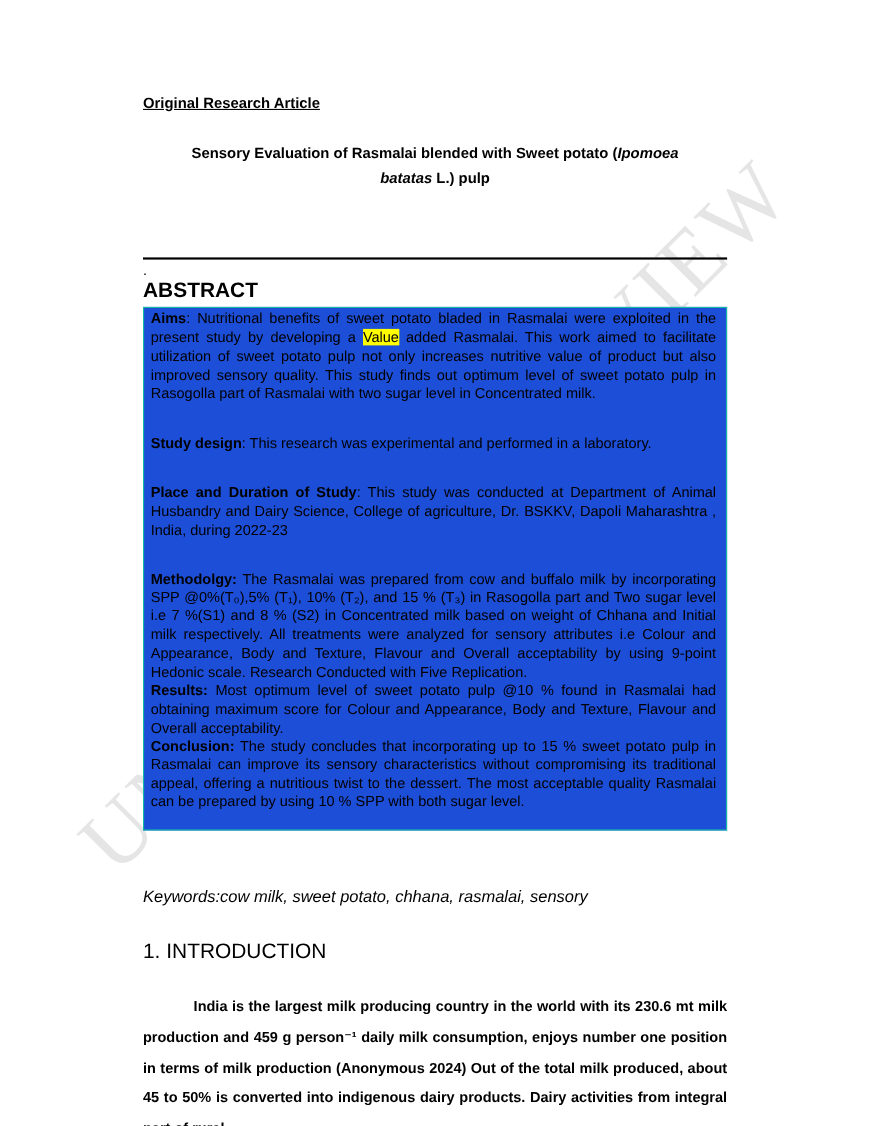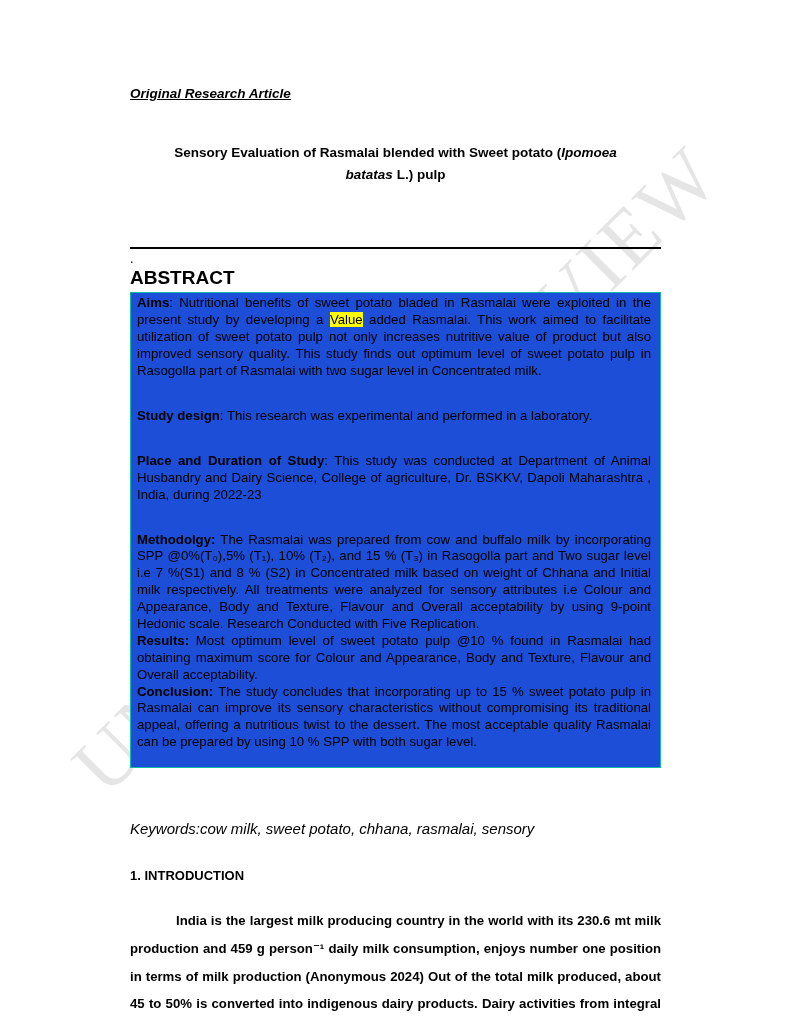--- a/index.html
+++ b/index.html
@@ -33,22 +33,21 @@
   .content {
     position: absolute;
     left: 130px;
     top: 86px;
     width: 531px;
     z-index: 1;
   }
   .article-type {
     font-size: 13.5px;
     font-weight: bold;
-    font-style: italic;
-    margin-bottom: 41px;
+    margin-bottom: 28px;
   }
   .article-type .underline { text-decoration: underline; }
   .title {
     font-size: 13.5px;
     font-weight: bold;
     text-align: center;
     max-width: 478px;
     margin: 0 auto;
     line-height: 1.6;
   }
@@ -78,22 +77,22 @@
   }
   .abstract-box p { margin: 0; }
   .abstract-box p.gap { margin-top: 28px; }
   .hl { background: #ffff00; color: #000; }
   .keywords {
     font-size: 15px;
     font-style: italic;
     margin-top: 52px;
   }
   .section-heading {
-    font-size: 13px;
-    font-weight: bold;
+    font-size: 19px;
+    font-weight: normal;
     margin-top: 31px;
   }
   .intro-para {
     font-size: 13.2px;
     margin-top: 24px;
     line-height: 2.1;
     text-align: justify;
     text-indent: 46px;
     font-weight: bold;
   }

